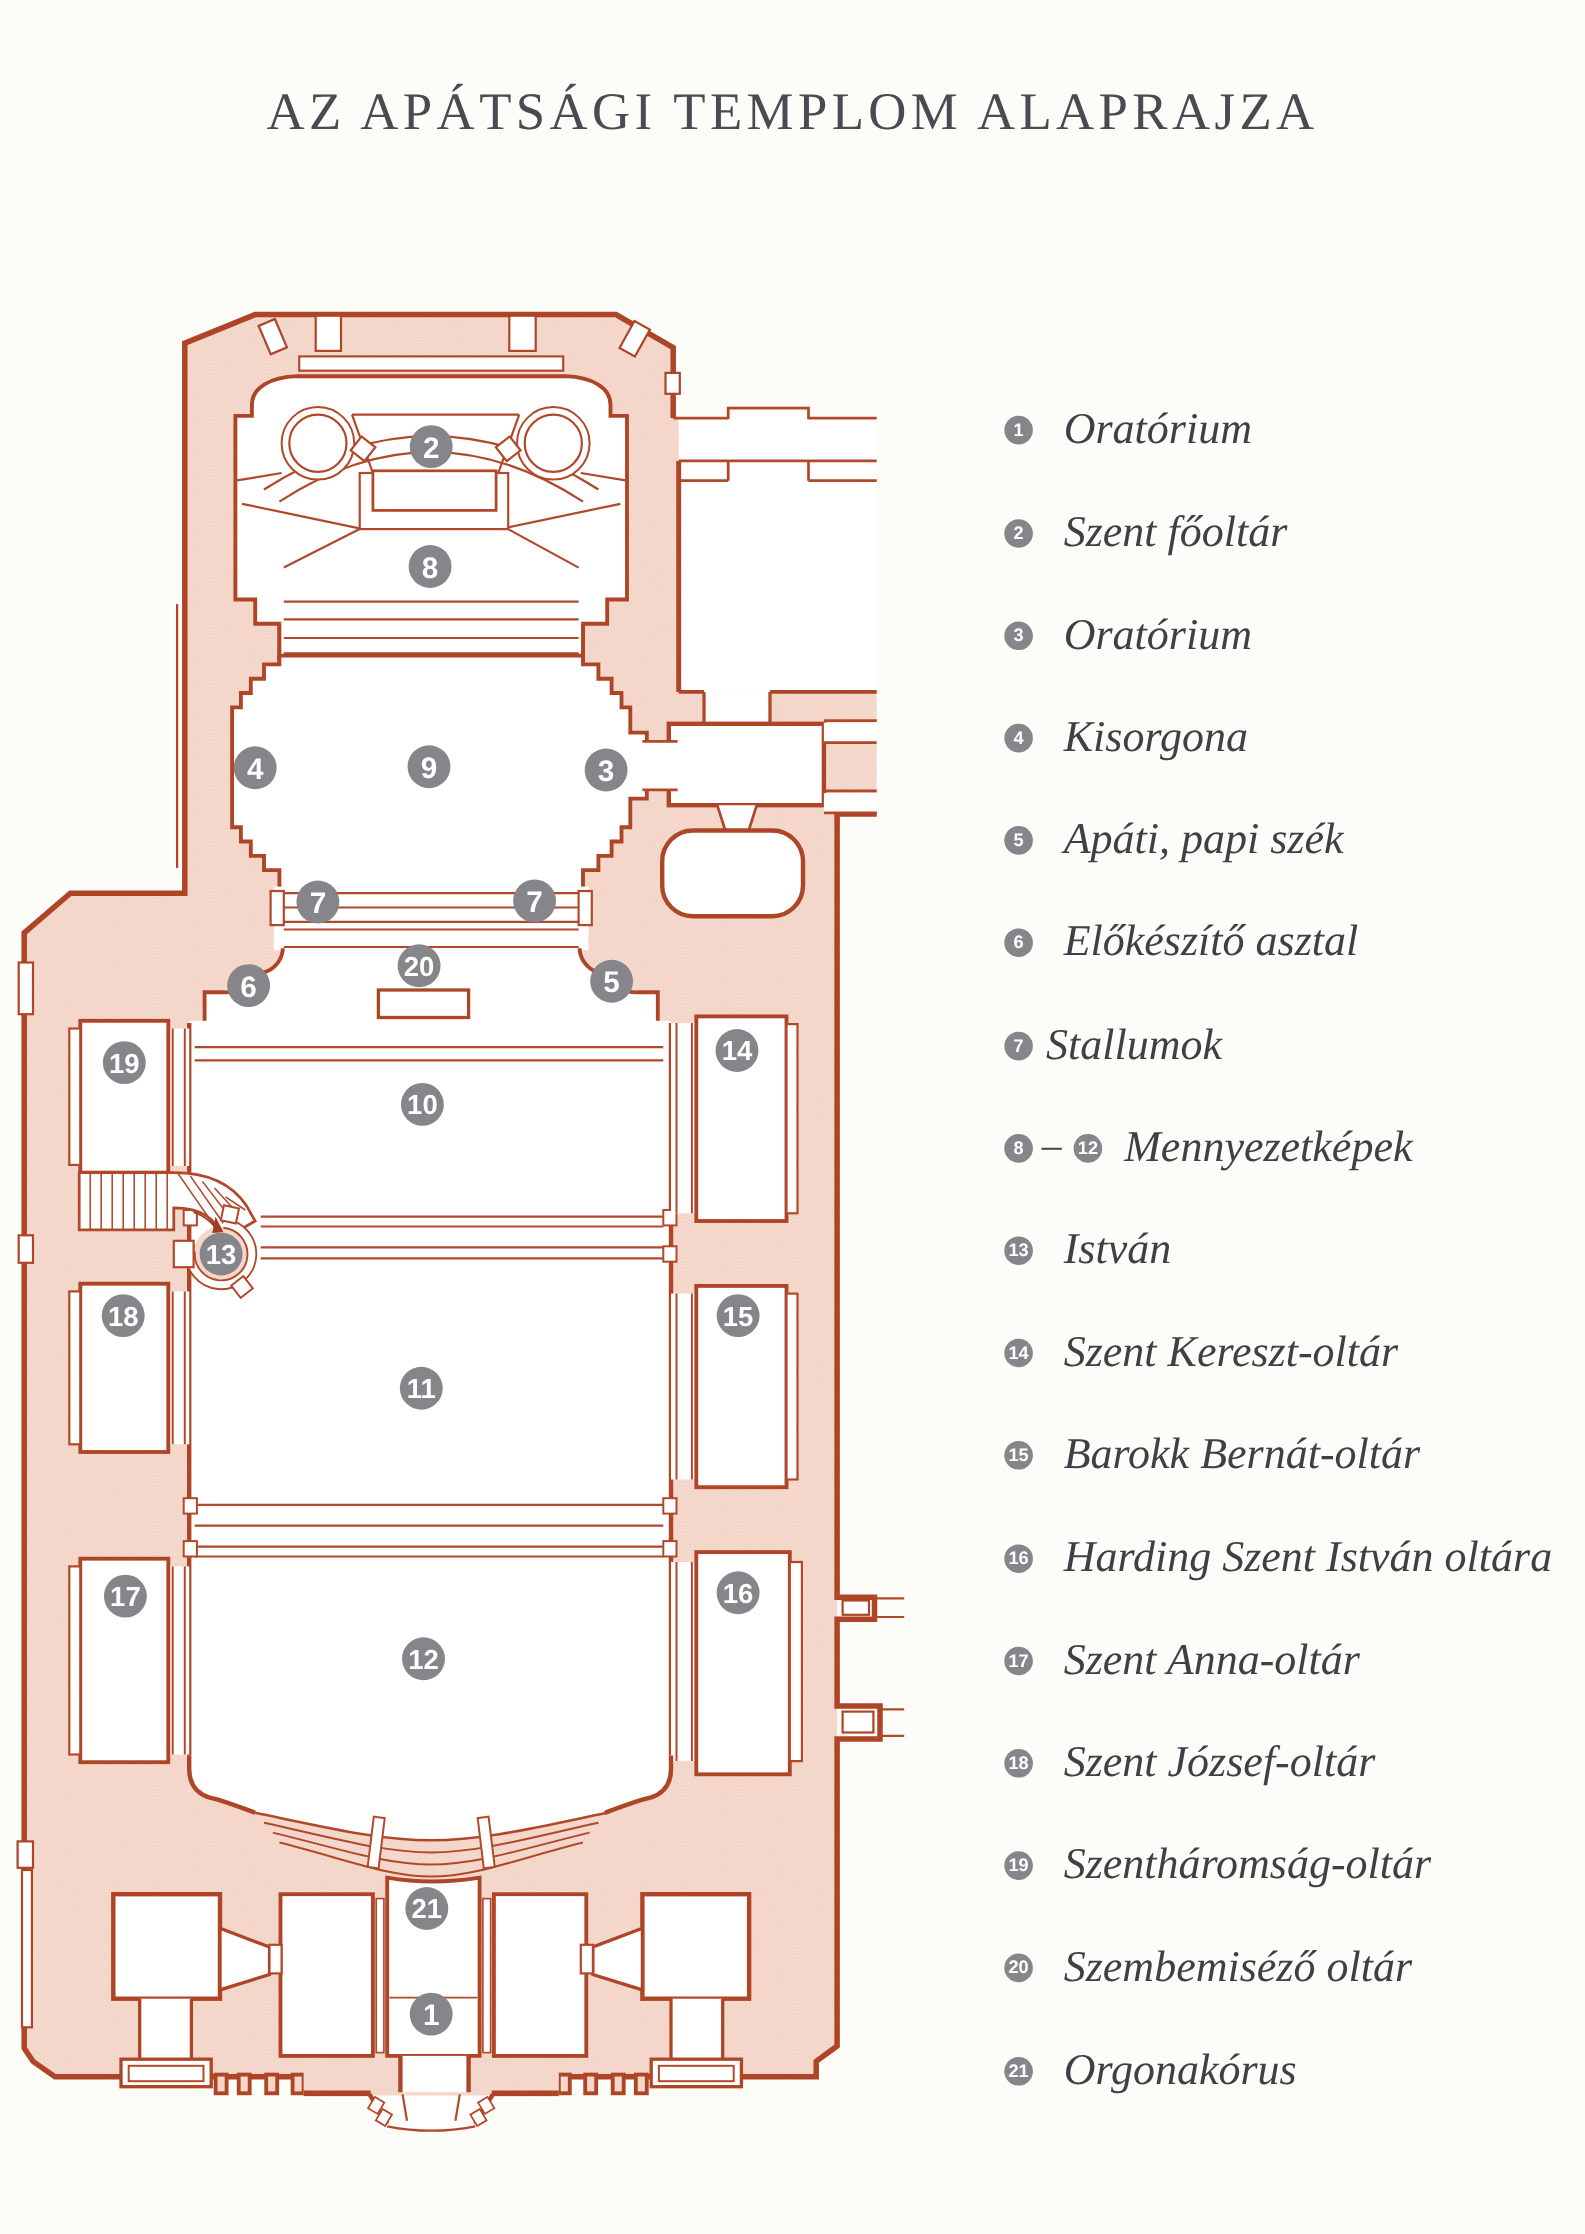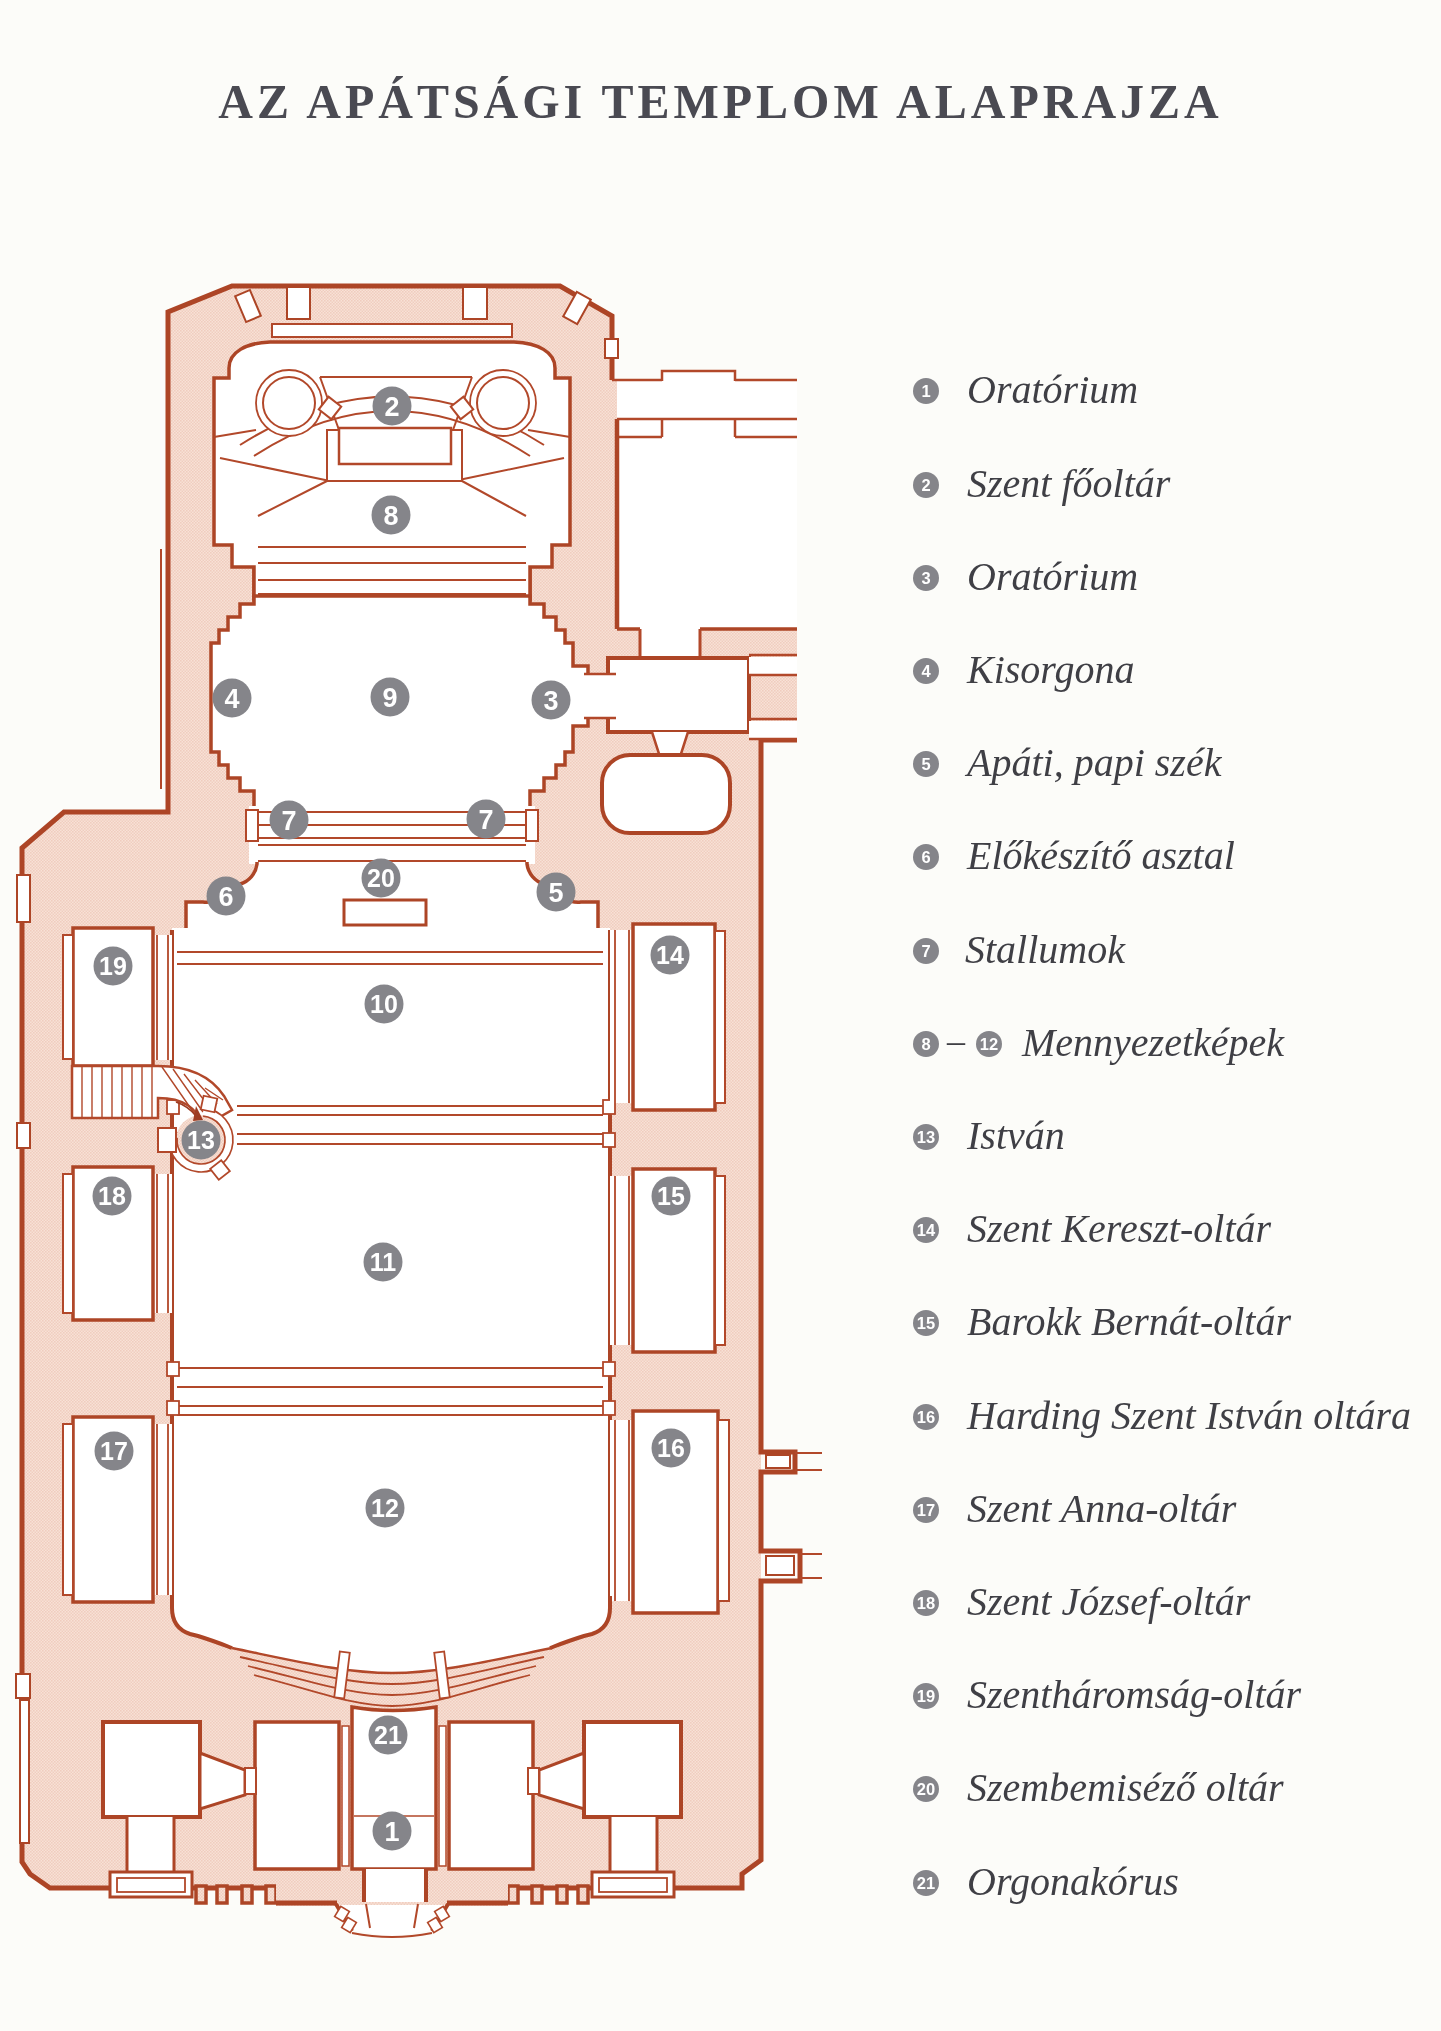--- a/index.html
+++ b/index.html
@@ -1,17 +1,17 @@
 <!DOCTYPE html>
 <html><head><meta charset="utf-8">
 <style>
 html,body{margin:0;padding:0}
 body{width:1441px;height:2031px;background:#fcfcf9;position:relative;overflow:hidden}
 #title{position:absolute;left:0;top:74px;width:1441px;text-align:center;
- font-family:"Liberation Serif",serif;font-weight:bold;font-size:48px;
+ font-family:"Liberation Serif",serif;font-weight:normal;font-size:48px;
  letter-spacing:4px;color:#4a4a52;white-space:nowrap}
 .row{position:absolute;left:913px;height:26px;font-family:"Liberation Serif",serif;
  font-style:italic;font-size:40px;color:#3f3f45;white-space:nowrap}
 .c{position:absolute;top:0;width:26px;height:26px;border-radius:50%;
  background:#85858a;color:#fff;font-family:"Liberation Sans",sans-serif;font-style:normal;
  font-weight:bold;font-size:16.5px;line-height:27px;text-align:center;letter-spacing:0}
 .t{position:absolute;top:13px;transform:translateY(-54%)}
 .dash{position:absolute;top:13px;transform:translateY(-58%);font-style:normal;color:#3f3f45;font-size:36px}
 </style></head>
 <body>
@@ -35,21 +35,21 @@
 <div class="row" style="top:751px">
     <span class="c" style="left:0">5</span>
     <span class="t" style="left:54px">Apáti, papi szék</span>
   </div>
 <div class="row" style="top:844px">
     <span class="c" style="left:0">6</span>
     <span class="t" style="left:54px">Előkészítő asztal</span>
   </div>
 <div class="row" style="top:938px">
     <span class="c" style="left:0">7</span>
-    <span class="t" style="left:52px">Stallumok</span>
+    <span class="t" style="left:38px">Stallumok</span>
   </div>
 <div class="row" style="top:1031px">
     <span class="c" style="left:0">8</span>
     <span class="dash" style="left:34px">–</span>
     <span class="c" style="left:63px">12</span>
     <span class="t" style="left:109px">Mennyezetképek</span>
   </div>
 <div class="row" style="top:1124px">
     <span class="c" style="left:0">13</span>
     <span class="t" style="left:54px">István</span>

